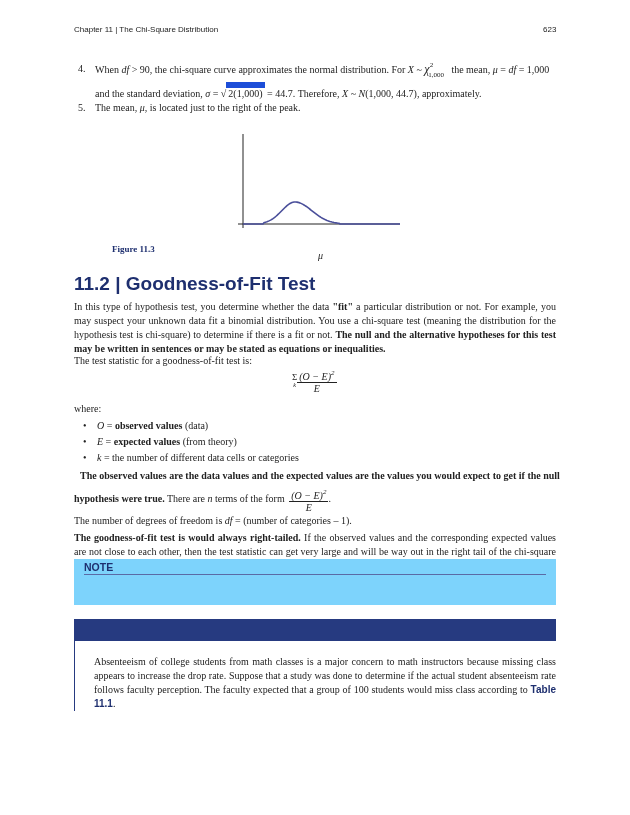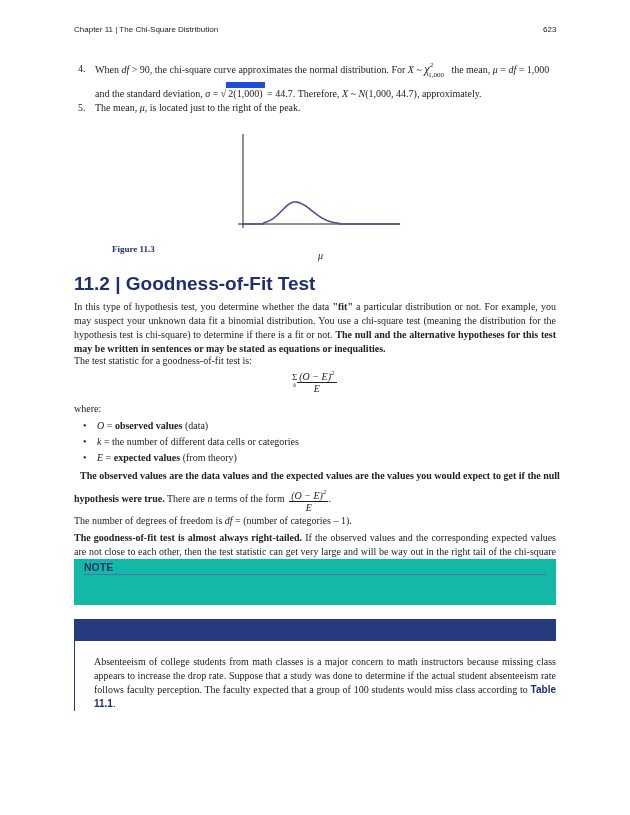--- a/index.html
+++ b/index.html
@@ -15,21 +15,21 @@
   .frac { display: inline-block; vertical-align: middle; text-align: center; font-style: italic; font-size: 10px; line-height: 11px; }
   .frac .num { display: block; border-bottom: 1px solid #222; padding: 0 2px; }
   .frac .den { display: block; }
   sup.s { font-size: 7px; vertical-align: 5px; }
   .chi-sub { font-size: 7px; position: relative; top: 4px; left: -5px; font-style: normal; }
   .chi-sup { font-size: 7px; position: relative; top: -6px; left: 0px; font-style: normal; }
   .sqrt { display: inline-block; border-top: 6px solid #1d4ed8; padding: 0 2px; line-height: 11px; }
   .bullet-list { position: absolute; left: 83px; }
   .bullet-list div { height: 16px; position: relative; padding-left: 14px; }
   .bullet-list div::before { content: "•"; position: absolute; left: 0; }
-  .note-box { position: absolute; left: 74px; top: 559px; width: 482px; height: 46px; background: #14b8a6; }
+  .note-box { position: absolute; left: 74px; top: 559px; width: 482px; height: 46px; background: #7dd3fc; }
   .note-title { position: absolute; left: 10px; top: 2px; font-size: 10.5px; font-weight: bold; color: #1e2f6f; }
   .note-rule { position: absolute; left: 10px; right: 10px; top: 15px; height: 1px; background: #5a6aa5; }
   .note-text { position: absolute; left: 10px; top: 20px; }
   .ex-box { position: absolute; left: 74px; top: 619px; width: 482px; height: 22px; background: #263a80; }
   .ex-title { position: absolute; left: 14px; top: 3px; font-size: 13.5px; color: #ffffff; margin-top: 44px; }
   .ex-left { position: absolute; left: 74px; top: 641px; width: 1px; height: 70px; background: #263a80; }
   .ex-text { position: absolute; left: 94px; top: 655px; width: 462px; text-align: justify; }
   .link { font-family: "Liberation Sans", sans-serif; font-weight: bold; color: #1e2f6f; font-size: 10px; }
 </style>
 </head>
@@ -77,39 +77,39 @@
   </span><span class="frac">
     <span class="num"><span>(O − E)</span><sup class="s">2</sup></span>
     <span class="den">E</span>
   </span>
 </div>
 
 <div class="abs p" style="left:74px; top:402px;">where:</div>
 
 <div class="bullet-list p" style="top:419px;">
   <div><span class="i">O</span><span> = </span><span class="b">observed values</span><span> (data)</span></div>
+  <div><span class="i">E</span><span> = </span><span class="b">expected values</span><span> (from theory)</span></div>
   <div><span class="i">k</span><span> = </span><span>the number of different data cells or categories</span></div>
-  <div><span class="i">E</span><span> = </span><span class="b">expected values</span><span> (from theory)</span></div>
 </div>
 
 <div class="abs p b" style="left:80px; top:469px; width:482px; text-align:justify; white-space:nowrap;">The observed values are the data values and the expected values are the values you would expect to get if the null</div>
 <div class="abs p" style="left:74px; top:487px; white-space:nowrap;">
   <span class="b">hypothesis were true.</span><span> There are </span><span class="i">n</span><span> terms of the form </span>
   <span class="frac" style="margin-left:2px;">
     <span class="num"><span>(O − E)</span><sup class="s">2</sup></span>
     <span class="den">E</span>
   </span><span>.</span>
 </div>
 
 <div class="abs p" style="left:74px; top:514px;">
   <span>The number of degrees of freedom is </span><span class="i">df</span><span> = (number of categories – 1).</span>
 </div>
 
 <div class="abs p" style="left:74px; top:531px; width:482px; text-align:justify;">
-  <span class="b">The goodness-of-fit test is almost always right-tailed.</span><span> If the observed values and the corresponding expected values are not close to each other, then the test statistic can get very large and will be way out in the right tail of the chi-square curve.</span>
+  <span class="b">The goodness-of-fit test is would always right-tailed.</span><span> If the observed values and the corresponding expected values are not close to each other, then the test statistic can get very large and will be way out in the right tail of the chi-square curve.</span>
 </div>
 
 <div class="note-box">
   <div class="note-title sans">NOTE</div>
   <div class="note-rule"></div>
 </div>
 
 <div class="ex-box">
   <div class="ex-title sans">Example 11.1</div>
 </div>

